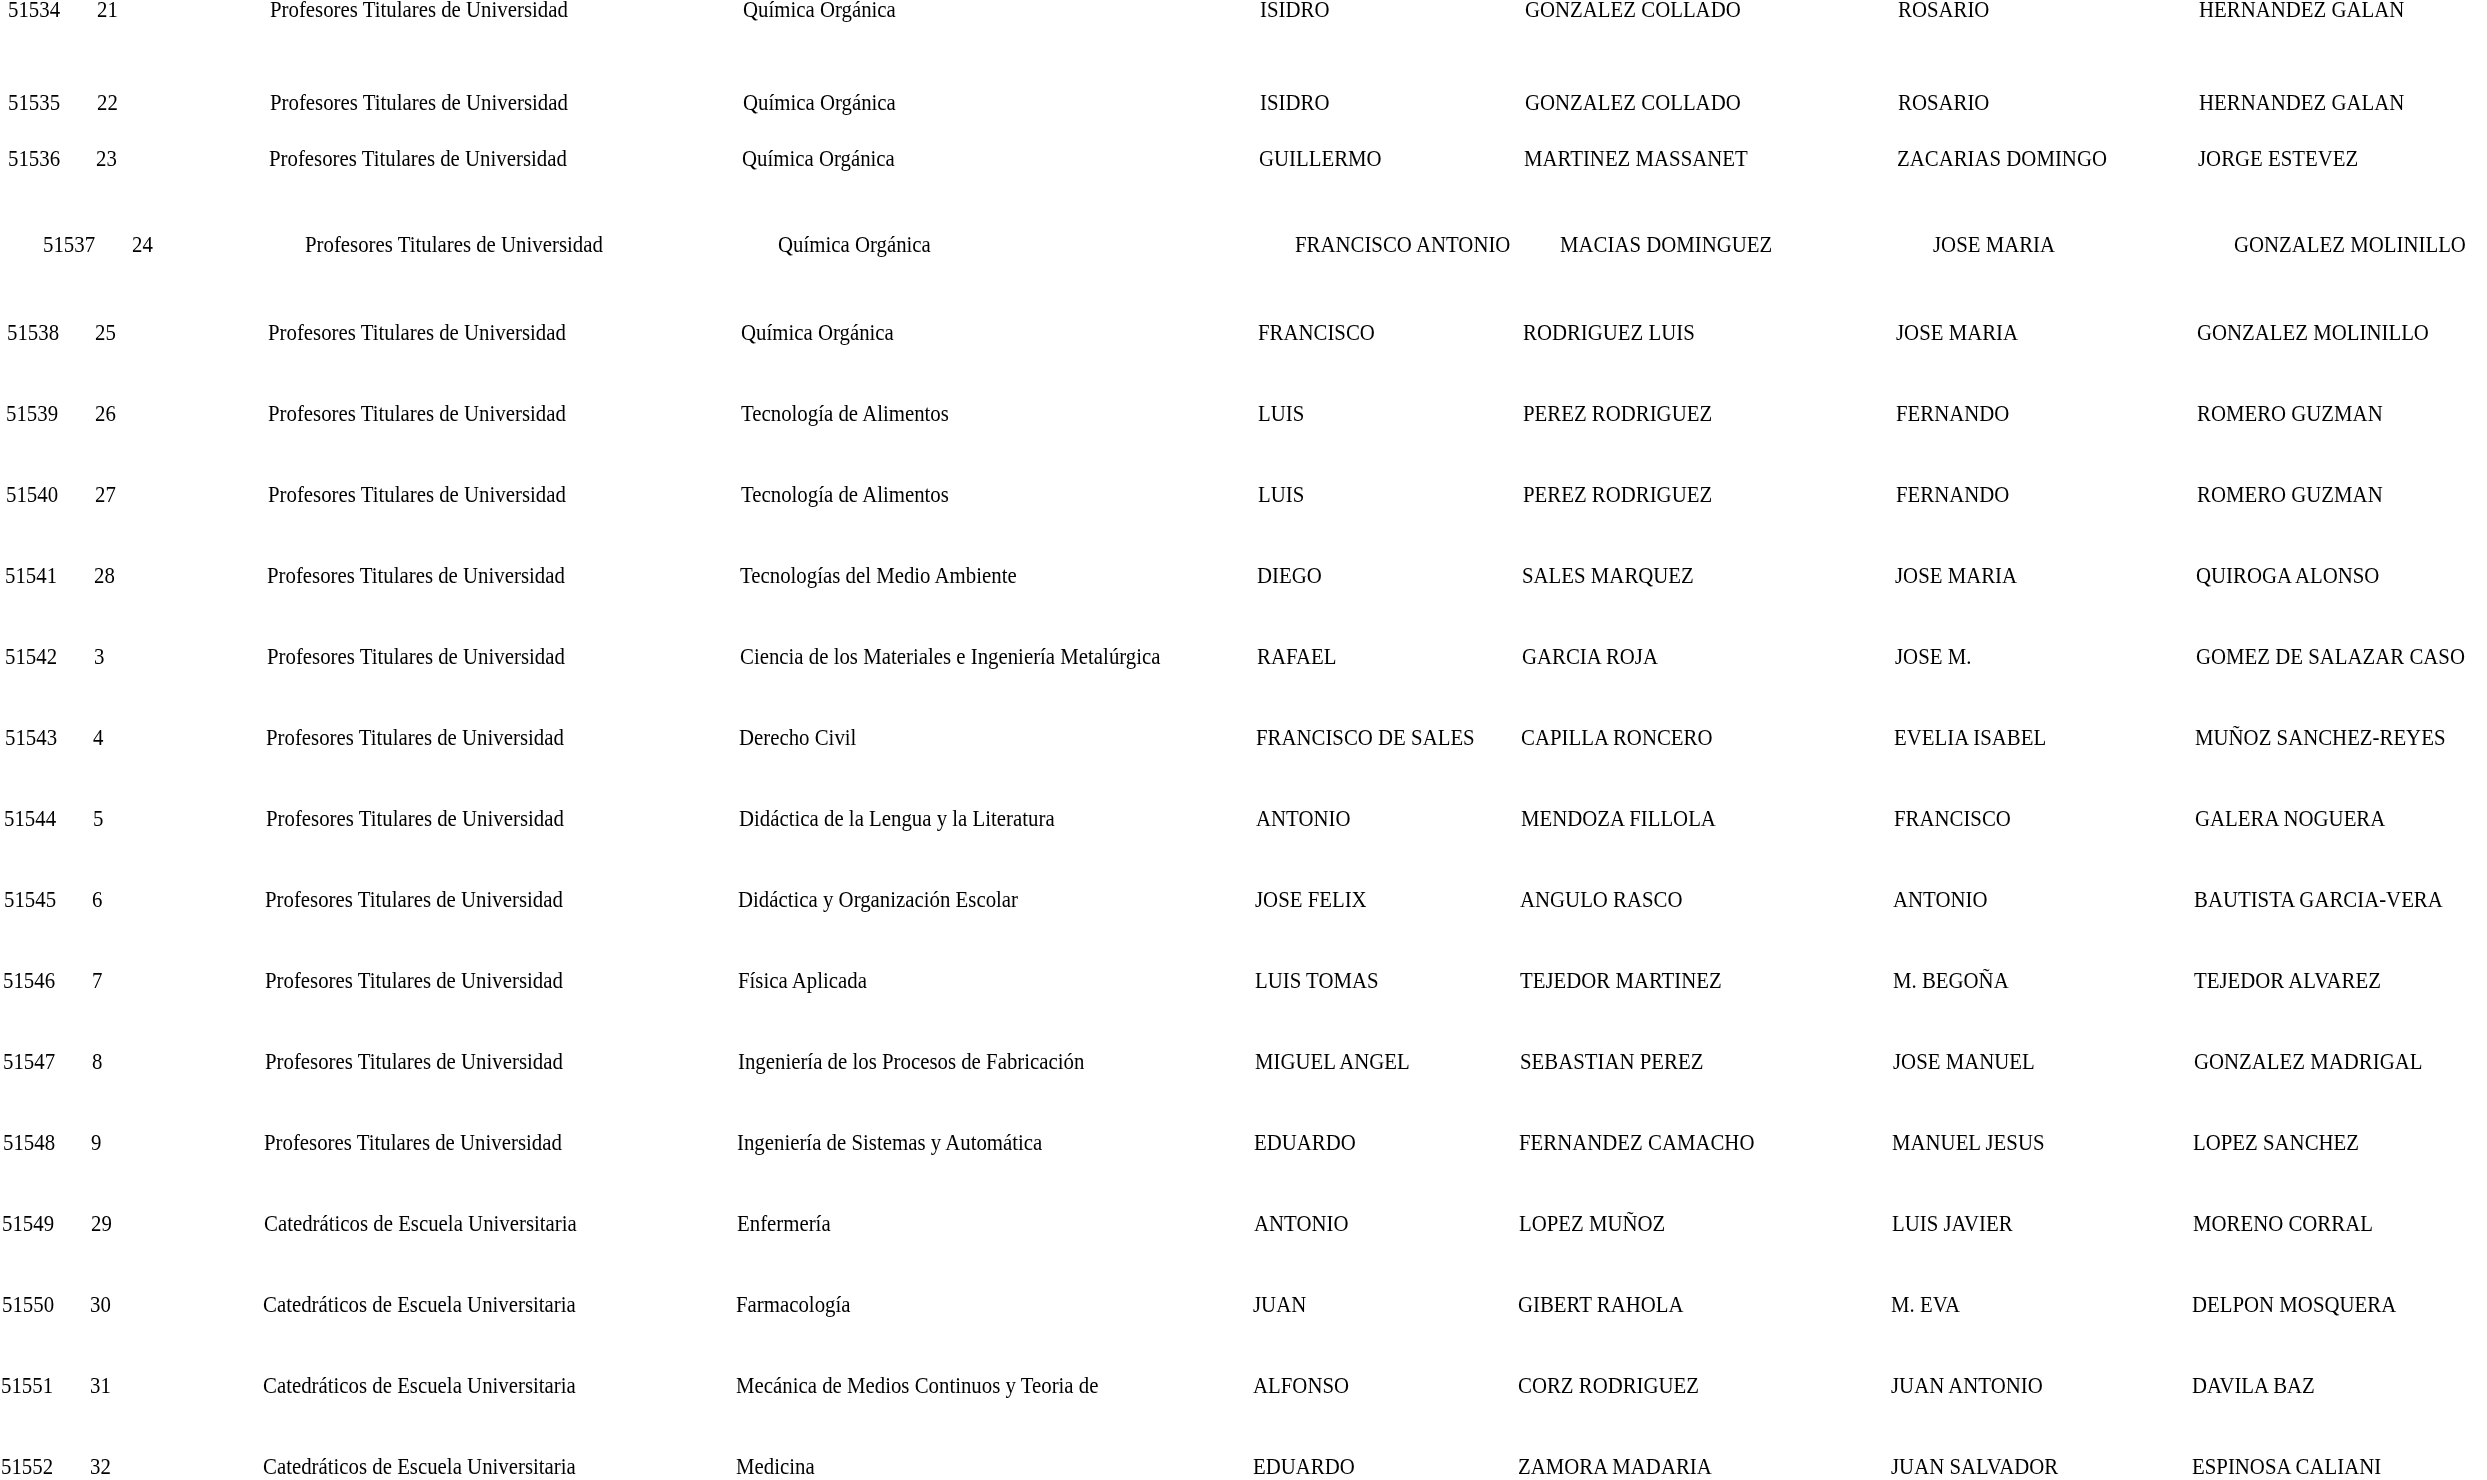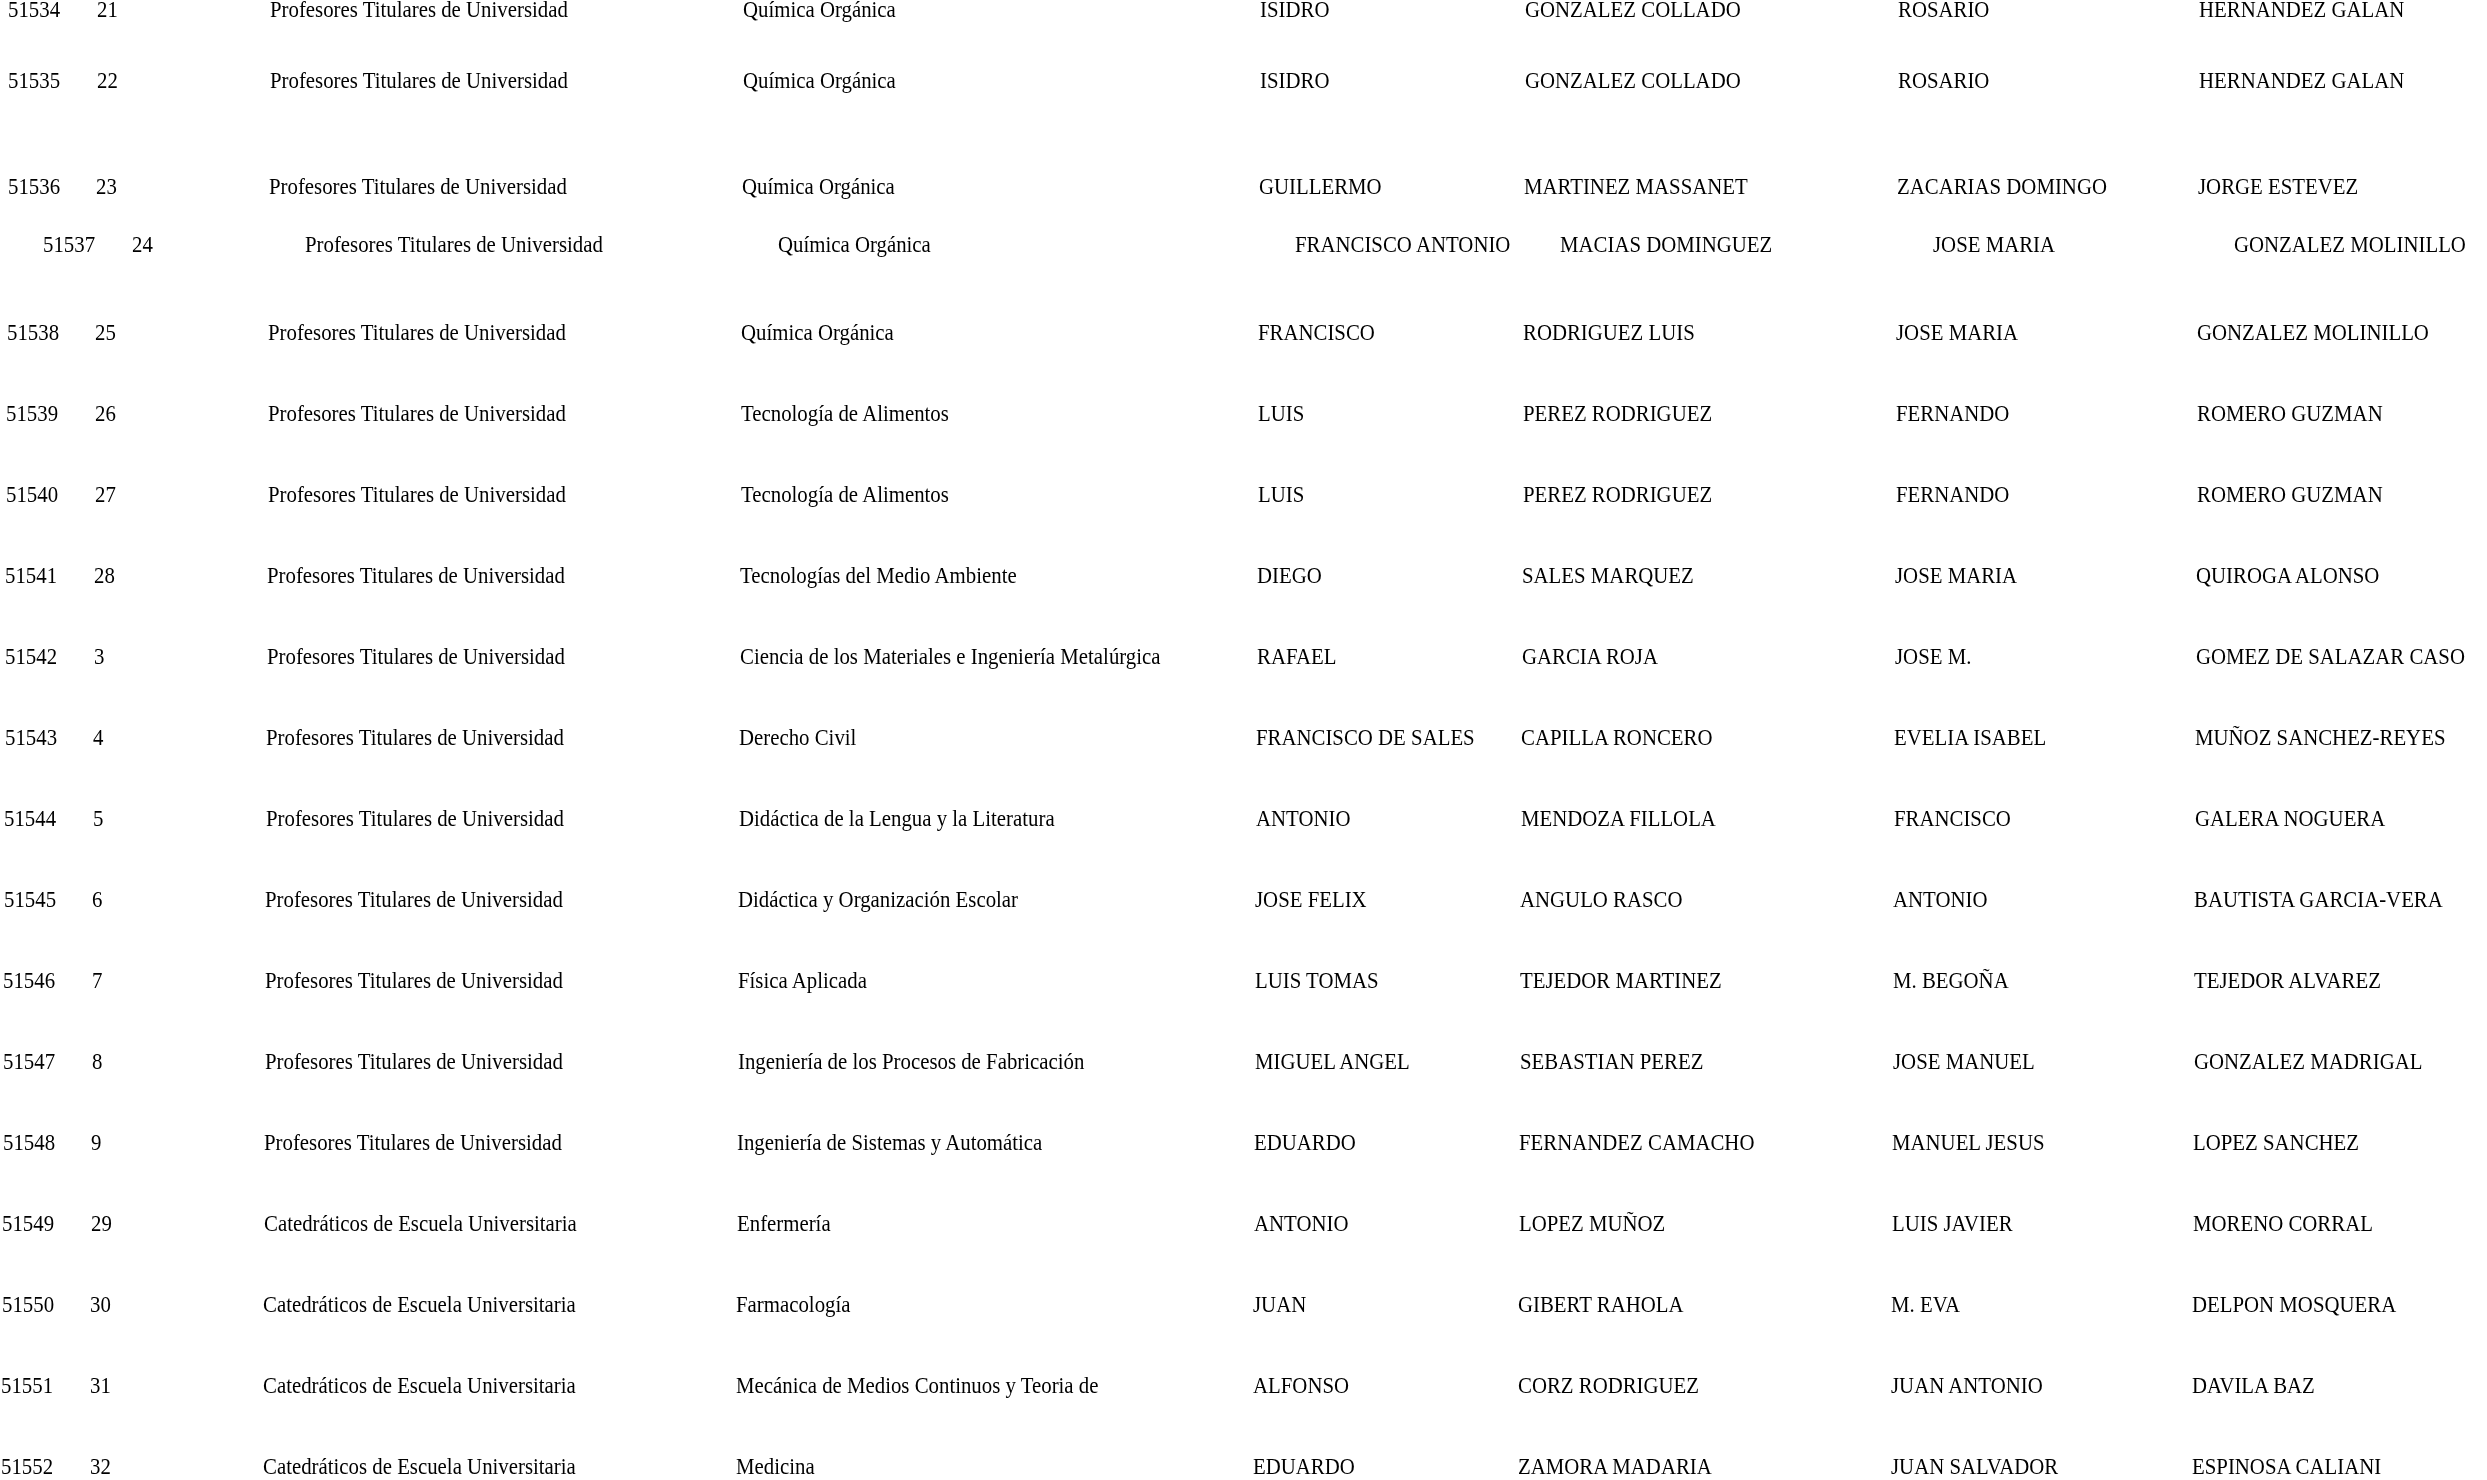--- a/index.html
+++ b/index.html
@@ -55,31 +55,31 @@
       <div class="row" style="top: -7.5px; left: 0px;">
     <span class="cell c-id">51534</span>
     <span class="cell c-num">21</span>
     <span class="cell c-cuerpo">Profesores Titulares de Universidad</span>
     <span class="cell c-area">Química Orgánica</span>
     <span class="cell c-nombre1">ISIDRO</span>
     <span class="cell c-apell1">GONZALEZ COLLADO</span>
     <span class="cell c-nombre2">ROSARIO</span>
     <span class="cell c-apell2">HERNANDEZ GALAN</span>
   </div>
-      <div class="row" style="top: 64px; left: -0.4px; text-align: center;">
+      <div class="row" style="top: 86px; left: -0.4px; text-align: center;">
     <span class="cell c-id">51535</span>
     <span class="cell c-num">22</span>
     <span class="cell c-cuerpo">Profesores Titulares de Universidad</span>
     <span class="cell c-area">Química Orgánica</span>
     <span class="cell c-nombre1">ISIDRO</span>
     <span class="cell c-apell1">GONZALEZ COLLADO</span>
     <span class="cell c-nombre2">ROSARIO</span>
     <span class="cell c-apell2">HERNANDEZ GALAN</span>
   </div>
-      <div class="row" style="top: 170px; left: -0.8px;">
+      <div class="row" style="top: 142px; left: -0.8px;">
     <span class="cell c-id">51536</span>
     <span class="cell c-num">23</span>
     <span class="cell c-cuerpo">Profesores Titulares de Universidad</span>
     <span class="cell c-area">Química Orgánica</span>
     <span class="cell c-nombre1">GUILLERMO</span>
     <span class="cell c-apell1">MARTINEZ MASSANET</span>
     <span class="cell c-nombre2">ZACARIAS DOMINGO</span>
     <span class="cell c-apell2">JORGE ESTEVEZ</span>
   </div>
       <div class="row" style="top: 228px; left: -1.2px; margin-left: 36px;">

